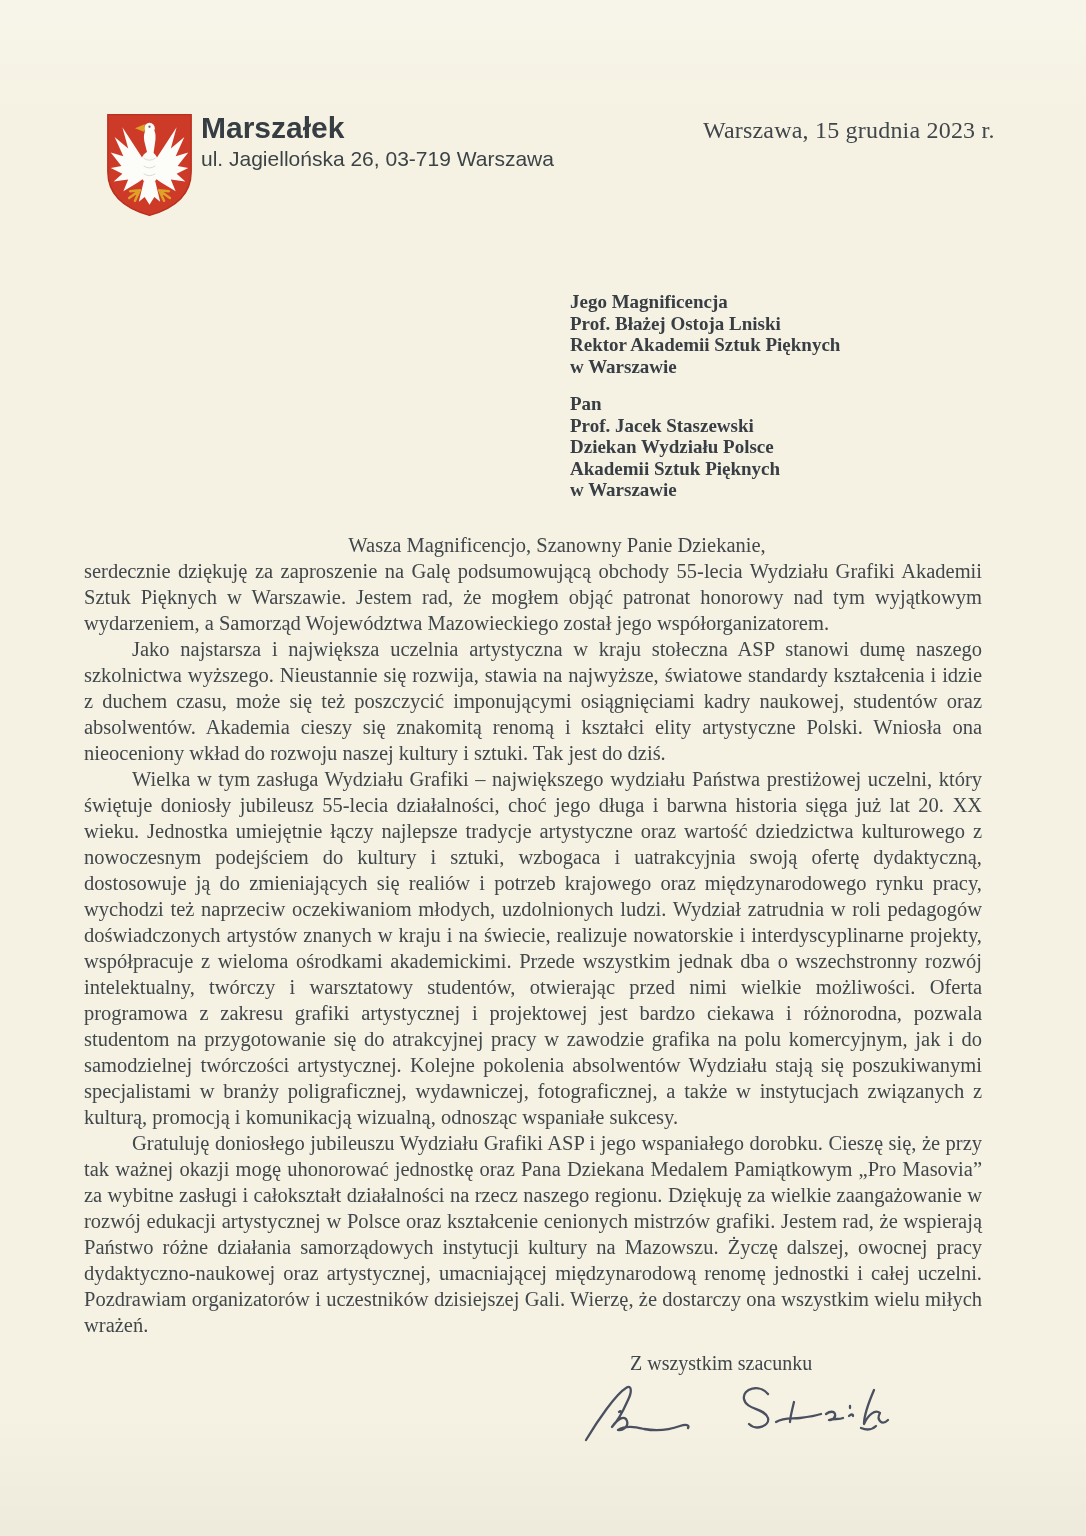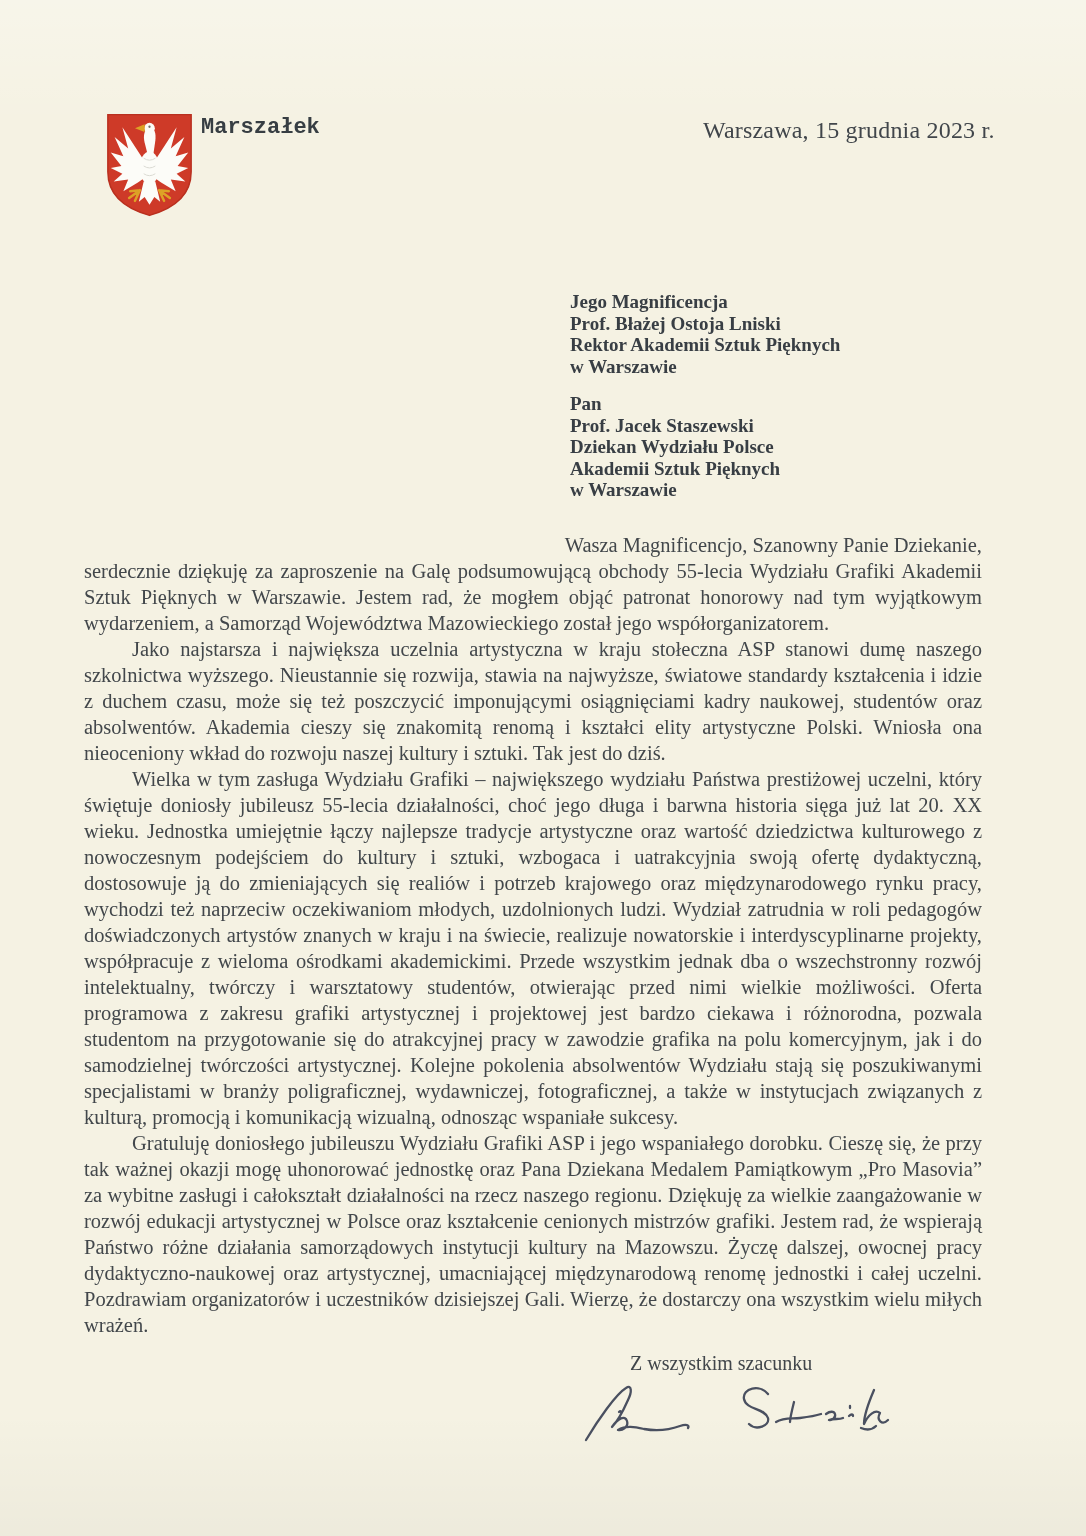--- a/index.html
+++ b/index.html
@@ -10,32 +10,32 @@
     margin:0 auto;
     background:#f5f2e3;
     background-image:linear-gradient(180deg, rgba(255,255,255,.25) 0%, rgba(0,0,0,0) 8%, rgba(0,0,0,0) 92%, rgba(0,0,0,.03) 100%);
     color:#41464b;
     font-family:"Liberation Serif", serif;
     overflow:hidden;
   }
   
   .coat{position:absolute;left:103px;top:111px;width:93px;height:108px;}
   .sender{position:absolute;left:201px;top:112px;font-family:"Liberation Sans", sans-serif;color:#373e43;}
-  .sender .s-line{font-size:22px;font-weight:bold;line-height:31px;font-family:Liberation Mono, monospace;}
+  .sender .s-line{font-size:30px;font-weight:bold;line-height:31px;}
   .sender .s-addr{font-size:21px;font-weight:normal;line-height:31px;color:#3c4347;}
   .date{position:absolute;left:703px;top:117px;font-size:24px;color:#41464b;letter-spacing:.2px;}
   
   .recipients{position:absolute;left:570px;top:275px;font-weight:bold;font-size:19px;line-height:21.5px;color:#383e44;}
   .recipient{margin:16px 0 14px 0;}
   .recipient div{white-space:nowrap;}
   
   .letter-body{position:absolute;left:84px;top:532px;width:898px;font-size:20.5px;line-height:26px;color:#42474b;text-align:justify;}
   .letter-body p{margin:0;}
   .indent{text-indent:48px;}
-  .salutation{text-align:right;}
+  .salutation{text-align:center;}
   
   .closing{position:absolute;left:630px;top:1352px;font-size:20px;color:#41464b;}
   .signature{position:absolute;left:572px;top:1378px;width:320px;height:78px;}
 </style>
 </head>
 <body>
 
 <div class="page">
 
   <svg class="coat" viewBox="0 0 96 110" aria-hidden="true">
@@ -66,20 +66,21 @@
     </g>
 
     <g stroke="#dda226" stroke-width="2.6" stroke-linecap="round" fill="none">
       <path d="M38 81 L27 89 M38 81 L28 82 M38 81 L33 92"></path>
       <path d="M58 81 L69 89 M58 81 L68 82 M58 81 L63 92"></path>
     </g>
   </svg>
 
   <div class="sender">
     <div class="s-line">Marszałek</div>
+    <div class="s-addr">ul. Jagiellońska 26, 03-719 Warszawa</div>
   </div>
 
   <div class="date">Warszawa, 15 grudnia 2023 r.</div>
 
   <div class="recipients">
     <div class="recipient">
       <div>Jego Magnificencja</div>
       <div>Prof. Błażej Ostoja Lniski</div>
       <div>Rektor Akademii Sztuk Pięknych</div>
       <div>w Warszawie</div>

